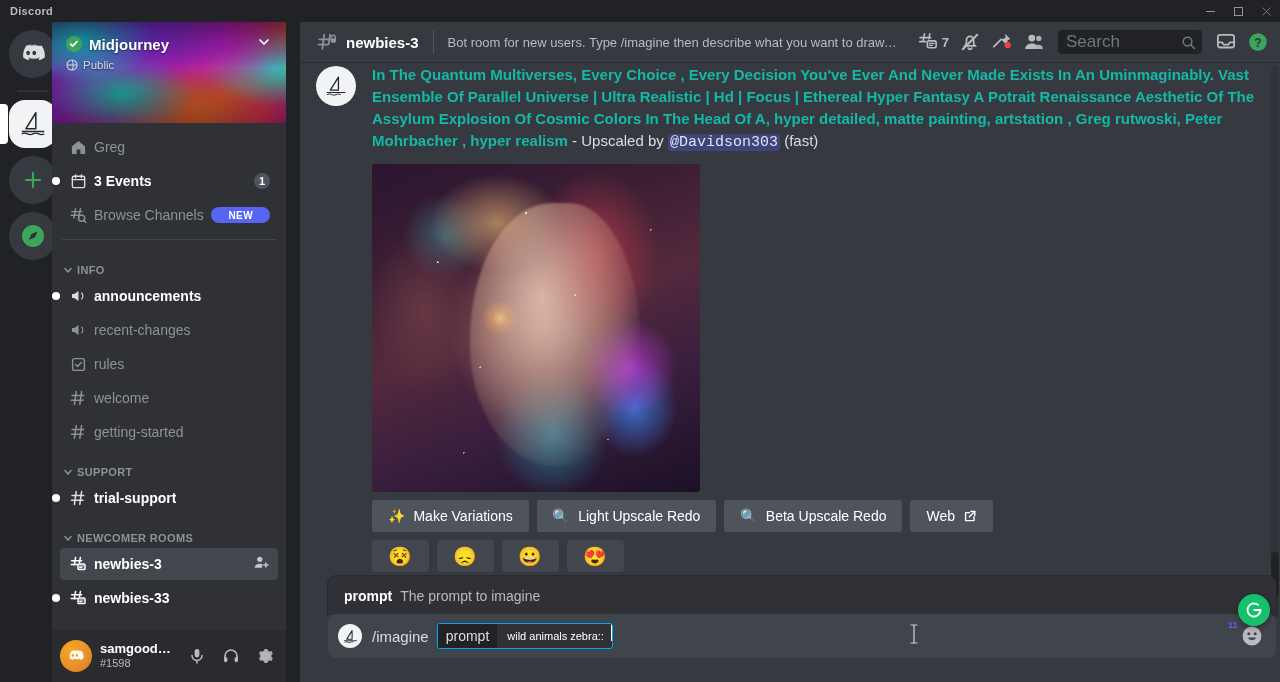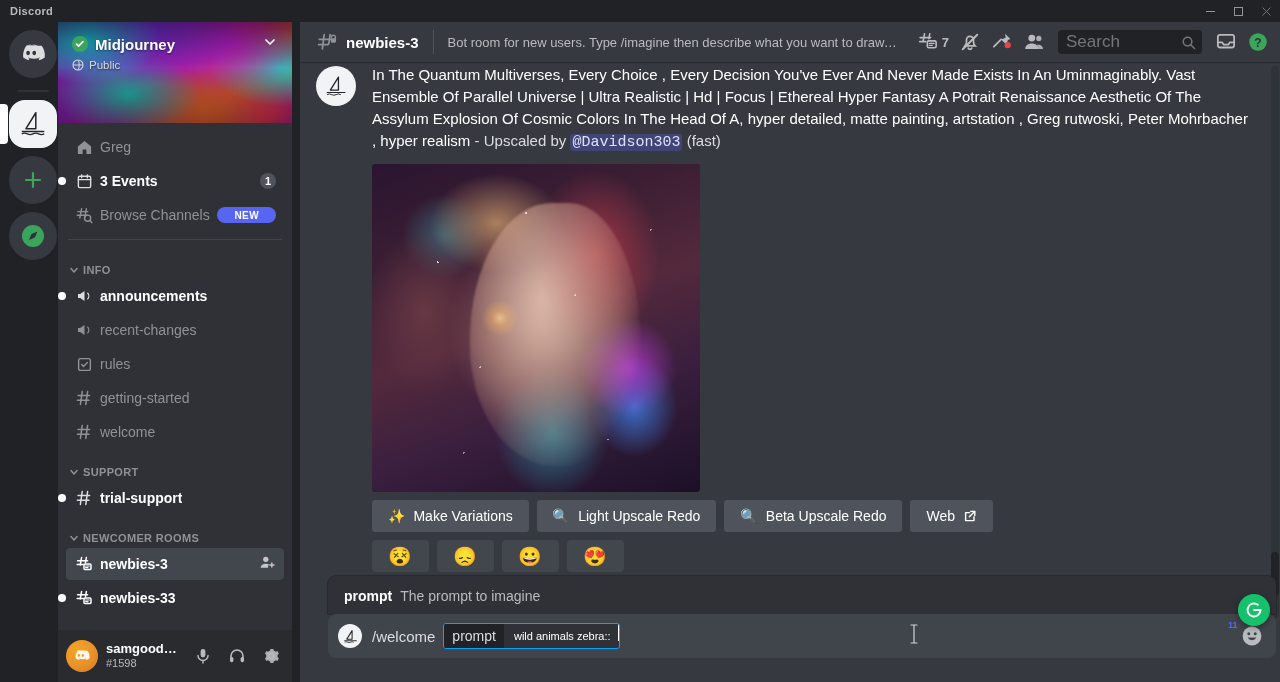--- a/index.html
+++ b/index.html
@@ -41,21 +41,21 @@
     width: 48px; height: 48px; border-radius: 50%;
     background: #36393f; display: flex; align-items: center; justify-content: center;
     color: #dcddde; overflow: hidden;
   }
   .guild.active { border-radius: 16px; background: #f2f3f5; }
   .rail-sep { width: 32px; height: 2px; background: #2f3136; border-radius: 1px; margin: 4px 0 8px; }
   .guild.green-ic { background: #36393f; }
 
   
   .sidebar {
-    position: absolute; left: 58px; top: 22px; width: 234px; height: 660px;
+    position: absolute; left: 52px; top: 22px; width: 234px; height: 660px;
     background: #2f3136; display: flex; flex-direction: column;
   }
   .banner {
     position: relative; height: 101px; width: 234px; overflow: hidden;
     background:
       radial-gradient(ellipse 120px 70px at 12% 18%, #15c6d6 0%, rgba(21,198,214,0) 62%),
       radial-gradient(ellipse 150px 90px at 40% 8%, #7a2fe0 0%, rgba(122,47,224,0) 60%),
       radial-gradient(ellipse 130px 80px at 72% 22%, #c21fcf 0%, rgba(194,31,207,0) 62%),
       radial-gradient(ellipse 110px 60px at 95% 45%, #2bd6c0 0%, rgba(43,214,192,0) 65%),
       radial-gradient(ellipse 120px 70px at 30% 72%, #1fb6a8 0%, rgba(31,182,168,0) 60%),
@@ -157,21 +157,21 @@
   .msg { display: flex; padding: 2px 8px 0 16px; }
   .mavatar {
     width: 40px; height: 40px; border-radius: 50%; flex: 0 0 auto; margin-right: 16px;
     background: #f2f3f5; display: flex; align-items: center; justify-content: center;
     margin-top: 2px;
   }
   .mbody { flex: 1; min-width: 0; }
   .mtext {
     color: #dcddde; font-size: 15px; line-height: 1.375rem; word-wrap: break-word;
   }
-  .mtext b { font-weight: normal; color: #ffffff; }
+  .mtext b { font-weight: bold; color: #14b8a6; }
   .mention {
     background: rgba(88,101,242,.3); color: #dee0fc; border-radius: 3px; padding: 0 2px;
     font-weight: 500; cursor: pointer; font-family: Liberation Mono, monospace;
   }
   .mtext .muted { color: #dcddde; font-weight: normal; }
 
   .attach {
     width: 328px; height: 328px; border-radius: 4px; margin-top: 10px; overflow: hidden;
     position: relative; cursor: pointer; background: #17131f;
   }
@@ -446,30 +446,30 @@
         </span>
         <span class="clabel">rules</span>
       </div>
 
       <div class="chan">
         <span class="cicon">
           <svg width="18" height="18" viewBox="0 0 18 18" fill="none" stroke="#8e9297" stroke-width="1.5" stroke-linecap="round">
               <path d="M7.2 2.6L5.4 15.4M12.6 2.6l-1.8 12.8M3 6.4h11.6M2.4 11.2H14"></path>
             </svg>
         </span>
-        <span class="clabel">getting-started</span>
+        <span class="clabel">welcome</span>
       </div>
 
       <div class="chan">
         <span class="cicon">
           <svg width="18" height="18" viewBox="0 0 18 18" fill="none" stroke="#8e9297" stroke-width="1.5" stroke-linecap="round">
               <path d="M7.2 2.6L5.4 15.4M12.6 2.6l-1.8 12.8M3 6.4h11.6M2.4 11.2H14"></path>
             </svg>
         </span>
-        <span class="clabel">welcome</span>
+        <span class="clabel">getting-started</span>
       </div>
 
       <div class="cat">
         <svg width="12" height="12" viewBox="0 0 12 12">
             <path d="M3 4.5L6 8l3-3.5" stroke="#8e9297" stroke-width="1.5" fill="none" stroke-linecap="round" stroke-linejoin="round"></path>
           </svg>
         <span>SUPPORT</span>
       </div>
 
       <div class="chan unread">
@@ -695,21 +695,21 @@
       </div>
 
       <div class="composer">
         <div class="cavatar">
           <svg width="17" height="17" viewBox="0 0 32 32" fill="none" stroke="#23272a" stroke-width="2" stroke-linejoin="round">
             <path d="M19 5 L19 21 L9 21 Z"></path>
             <path d="M5 24h22" stroke-width="1.8" stroke-linecap="round"></path>
             <path d="M5 26.8q3-1.8 5.6 0t5.6 0t5.6 0" stroke-width="1.5" fill="none"></path>
           </svg>
         </div>
-        <span class="cmdname">/welcome</span>
+        <span class="cmdname">/imagine</span>
         <div class="cmdbox">
           <span class="cmd-key">prompt</span>
           <span class="cmd-val">wild animals zebra::</span>
           <span class="caret"></span>
         </div>
         <span class="ibeam">
           <svg width="12" height="22" viewBox="0 0 12 22" fill="none" stroke="#e8e9ea" stroke-width="1.2" stroke-linecap="round">
               <path d="M3 2h6M3 20h6M6 2v18"></path>
             </svg>
         </span>

